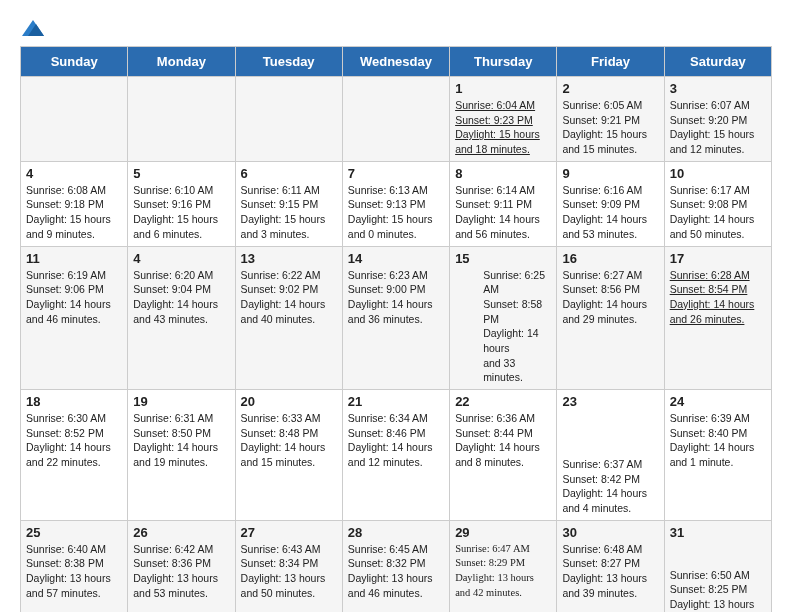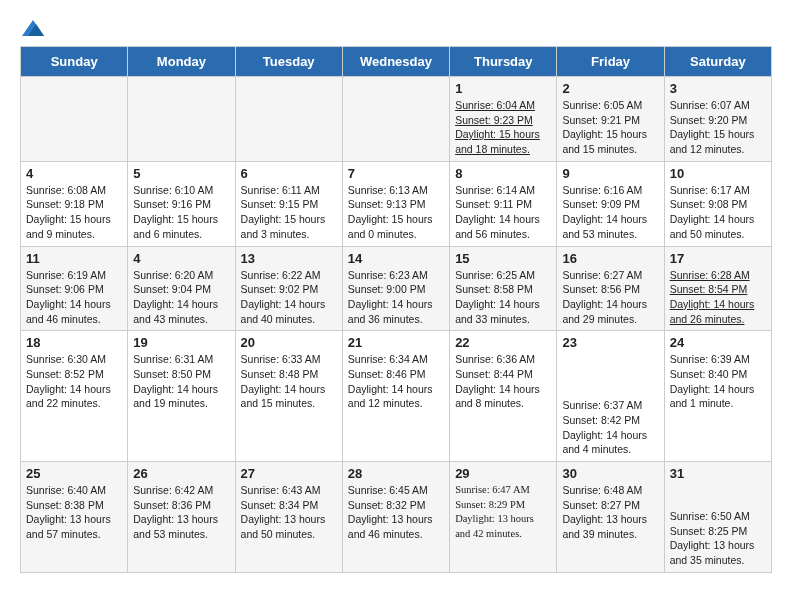--- a/index.html
+++ b/index.html
@@ -216,21 +216,21 @@
         </td>
         <td>
           <span class="day-num">14</span>
           <div class="cell-content" style="white-space: pre-line;">Sunrise: 6:23 AM
 Sunset: 9:00 PM
 Daylight: 14 hours
 and 36 minutes.</div>
         </td>
         <td>
           <span class="day-num">15</span>
-          <div class="cell-content" style="white-space: pre-line;">Sunrise: 6:25 AM
+          <div class="cell-content" style="white-space: pre-line; margin-left: 28px;">Sunrise: 6:25 AM
 Sunset: 8:58 PM
 Daylight: 14 hours
 and 33 minutes.</div>
         </td>
         <td>
           <span class="day-num">16</span>
           <div class="cell-content" style="white-space: pre-line;">Sunrise: 6:27 AM
 Sunset: 8:56 PM
 Daylight: 14 hours
 and 29 minutes.</div>

